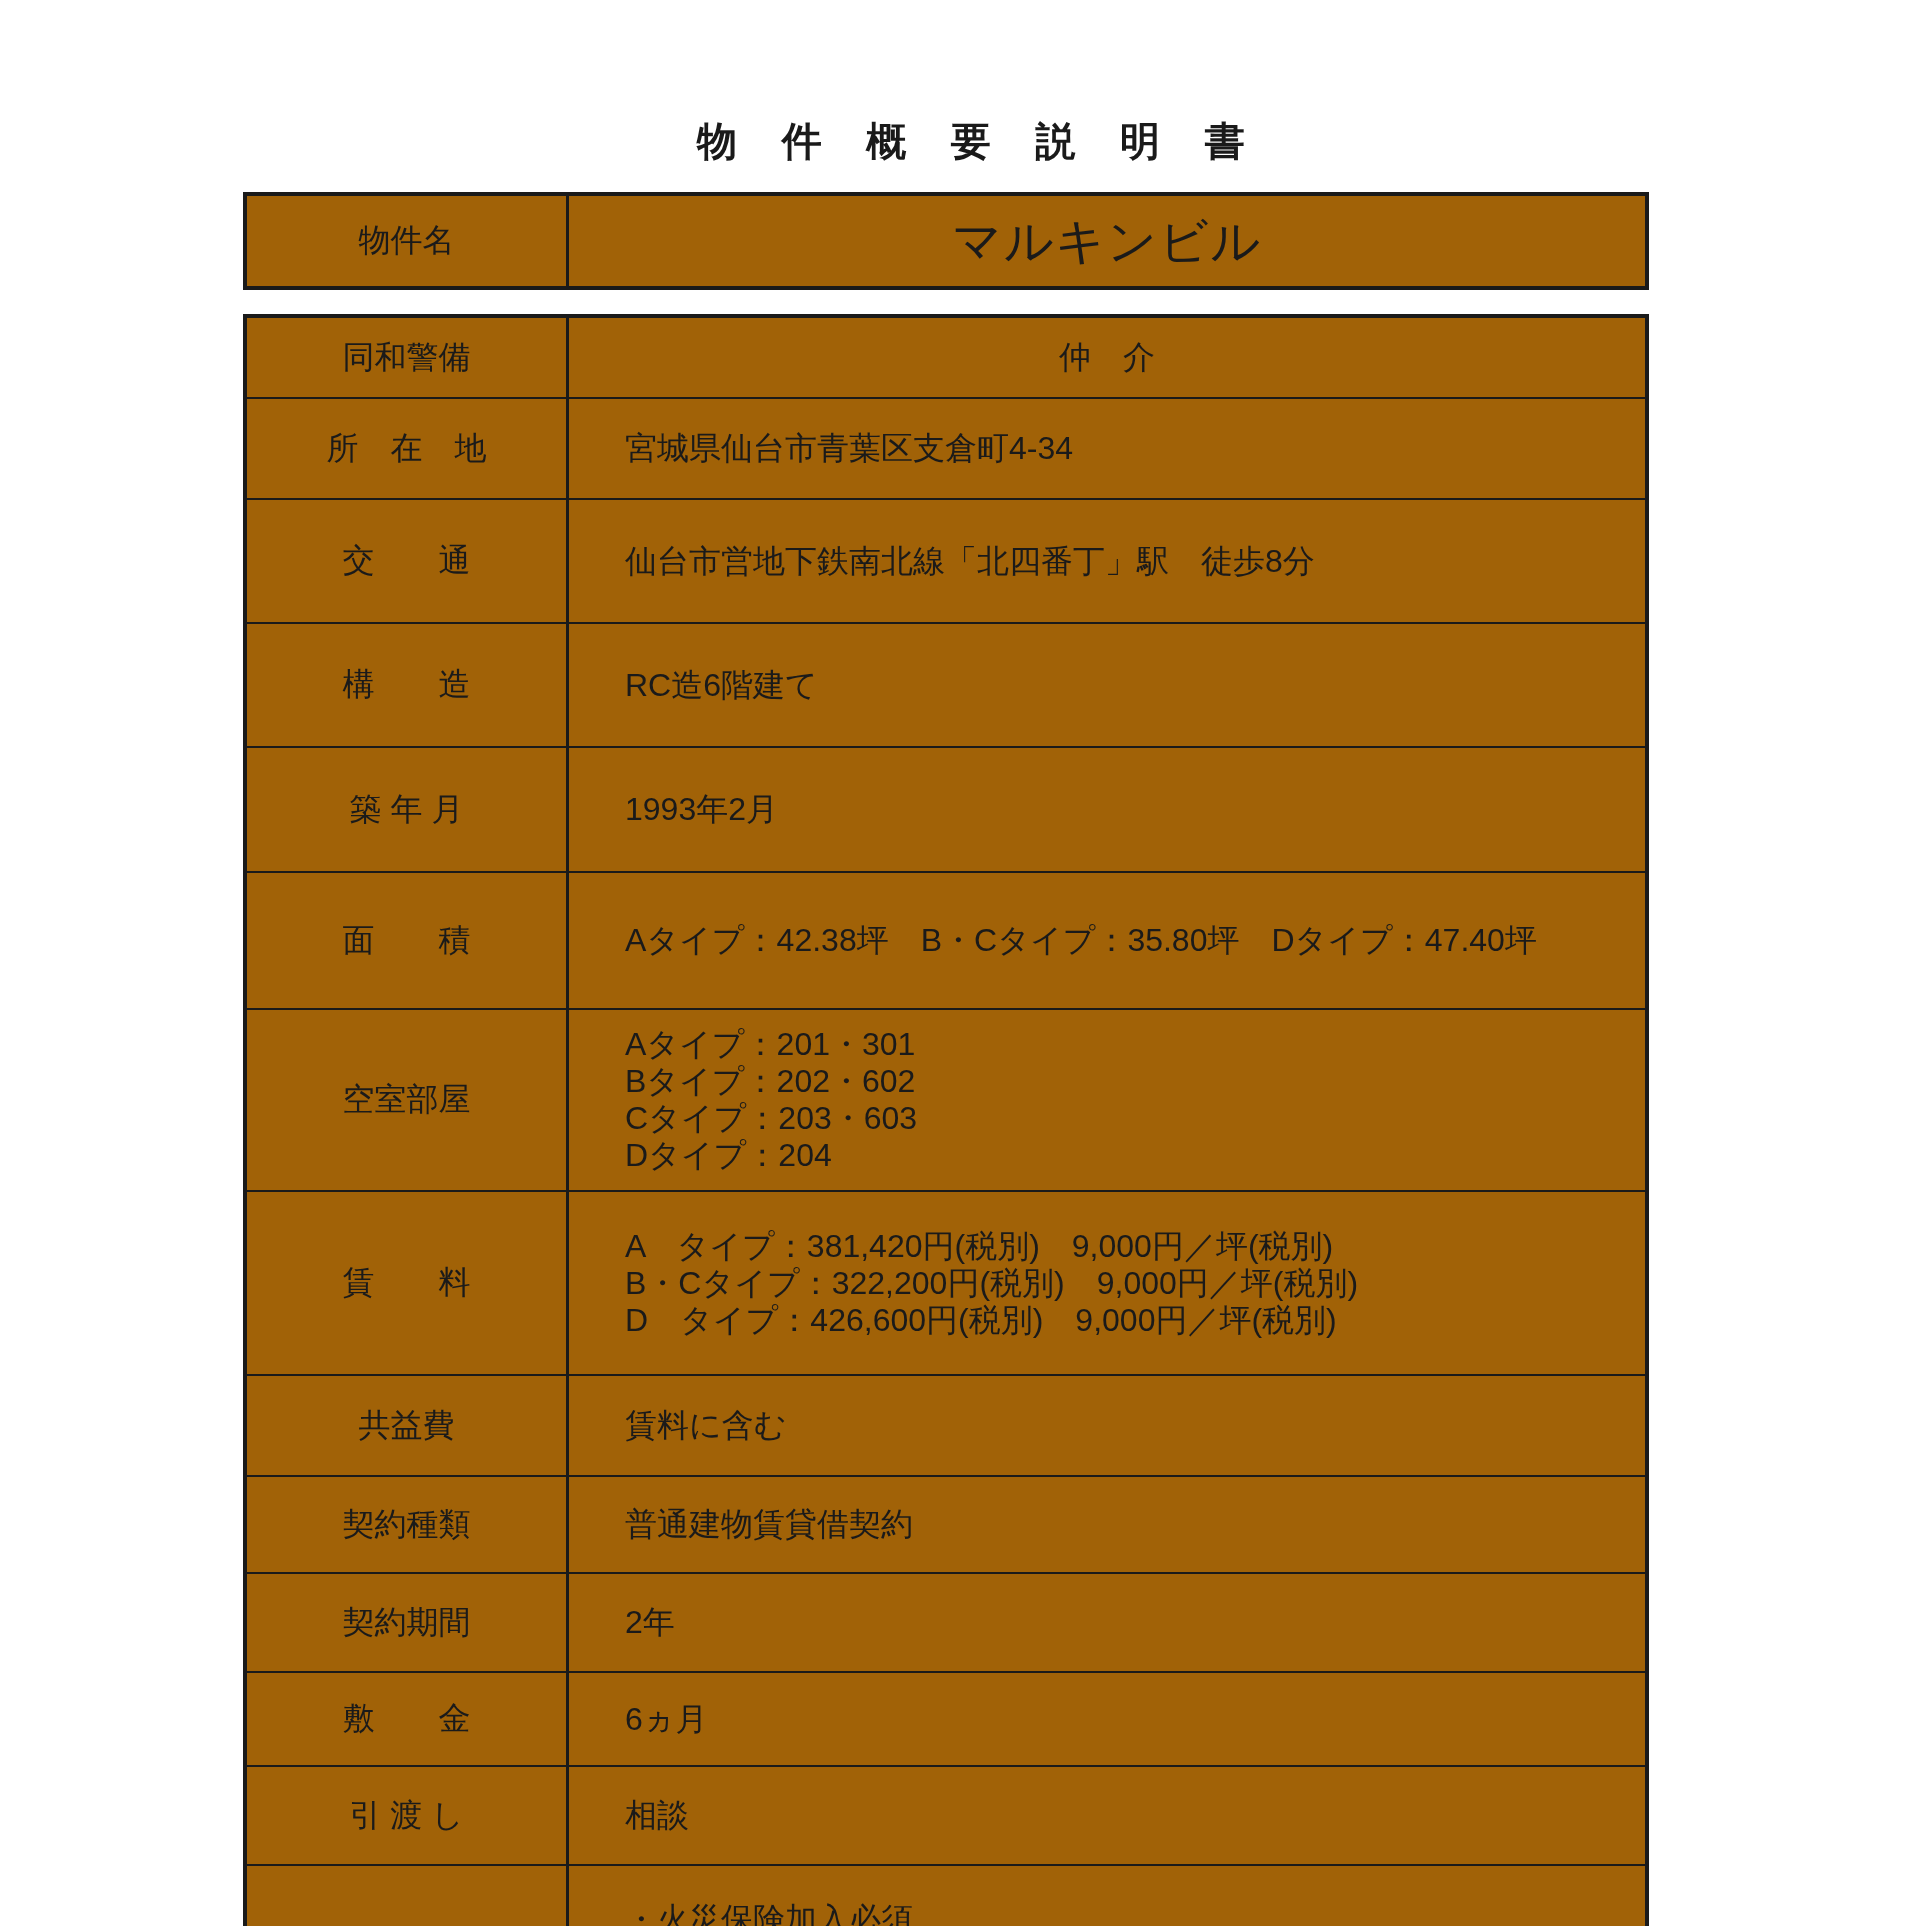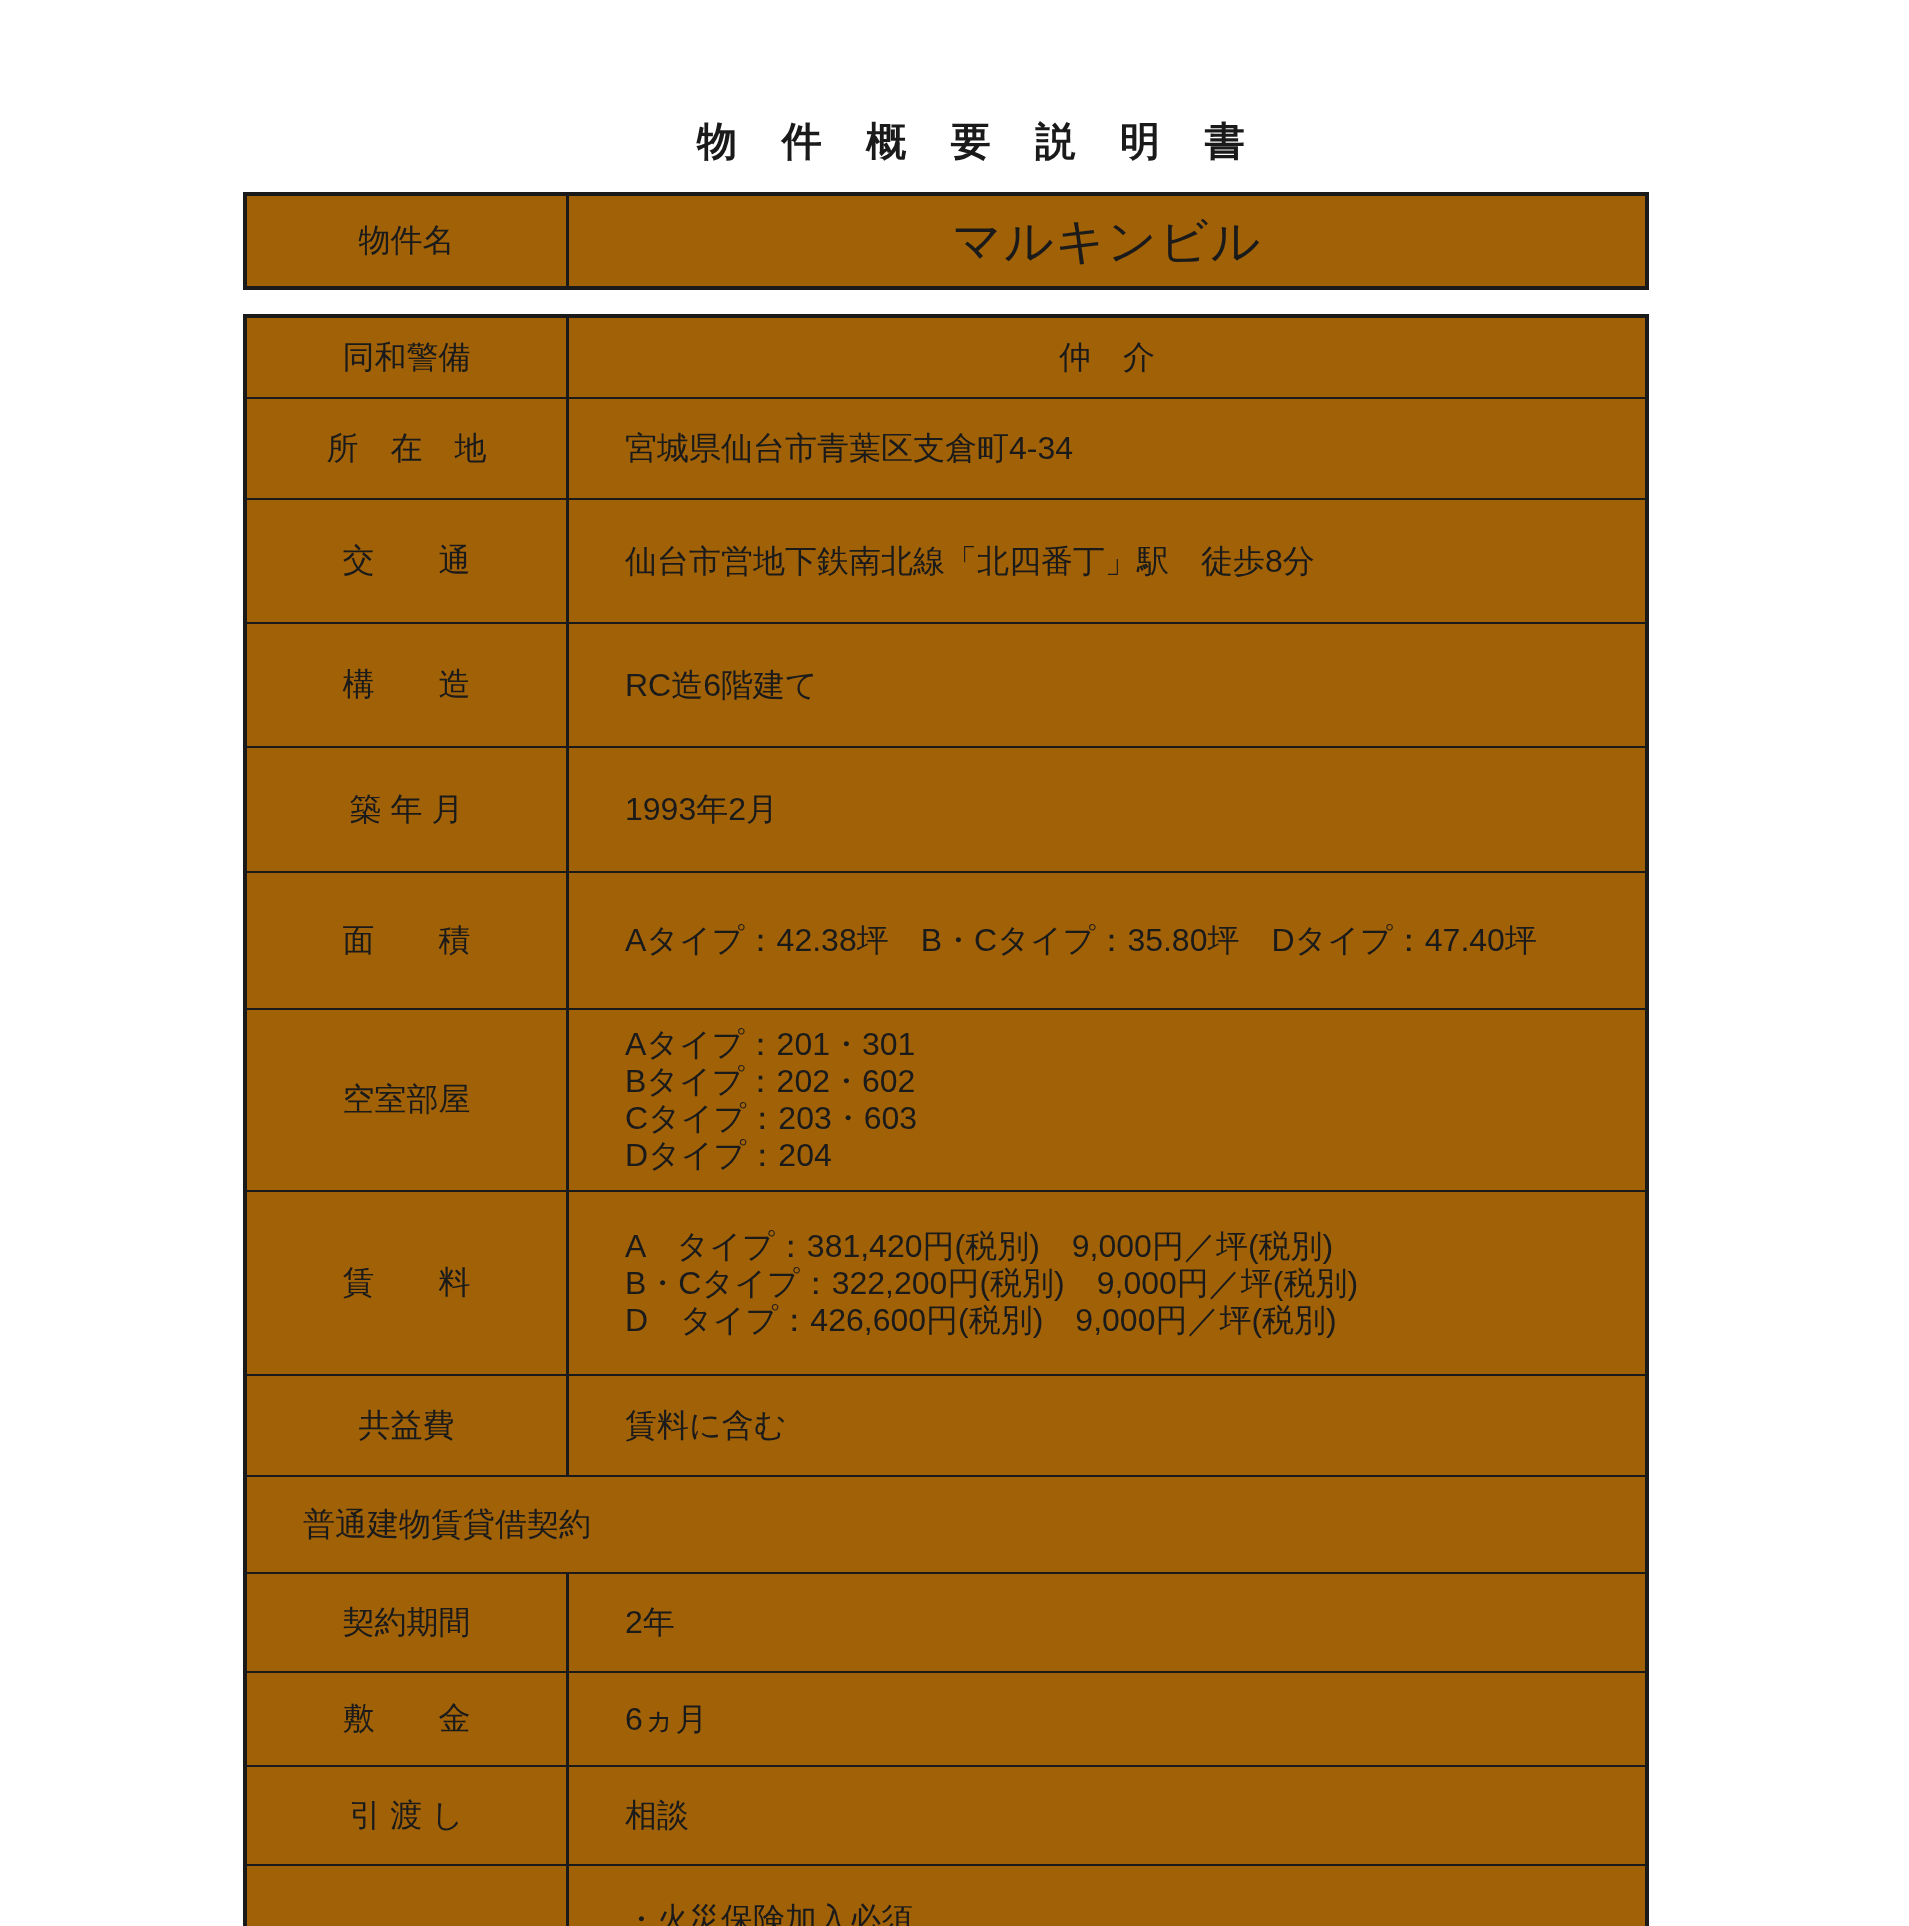--- a/index.html
+++ b/index.html
@@ -110,20 +110,21 @@
 B・Cタイプ：322,200円(税別)　9,000円／坪(税別)
 D　タイプ：426,600円(税別)　9,000円／坪(税別)</div>
     </div>
 
     <div class="row h-r8">
       <div class="cell label-cell">共益費</div>
       <div class="cell value-cell">賃料に含む</div>
     </div>
 
     <div class="row h-r9">
+      <div class="cell label-cell">契約種類</div>
       <div class="cell value-cell">普通建物賃貸借契約</div>
     </div>
 
     <div class="row h-r10">
       <div class="cell label-cell">契約期間</div>
       <div class="cell value-cell">2年</div>
     </div>
 
     <div class="row h-r11">
       <div class="cell label-cell">敷　　金</div>

